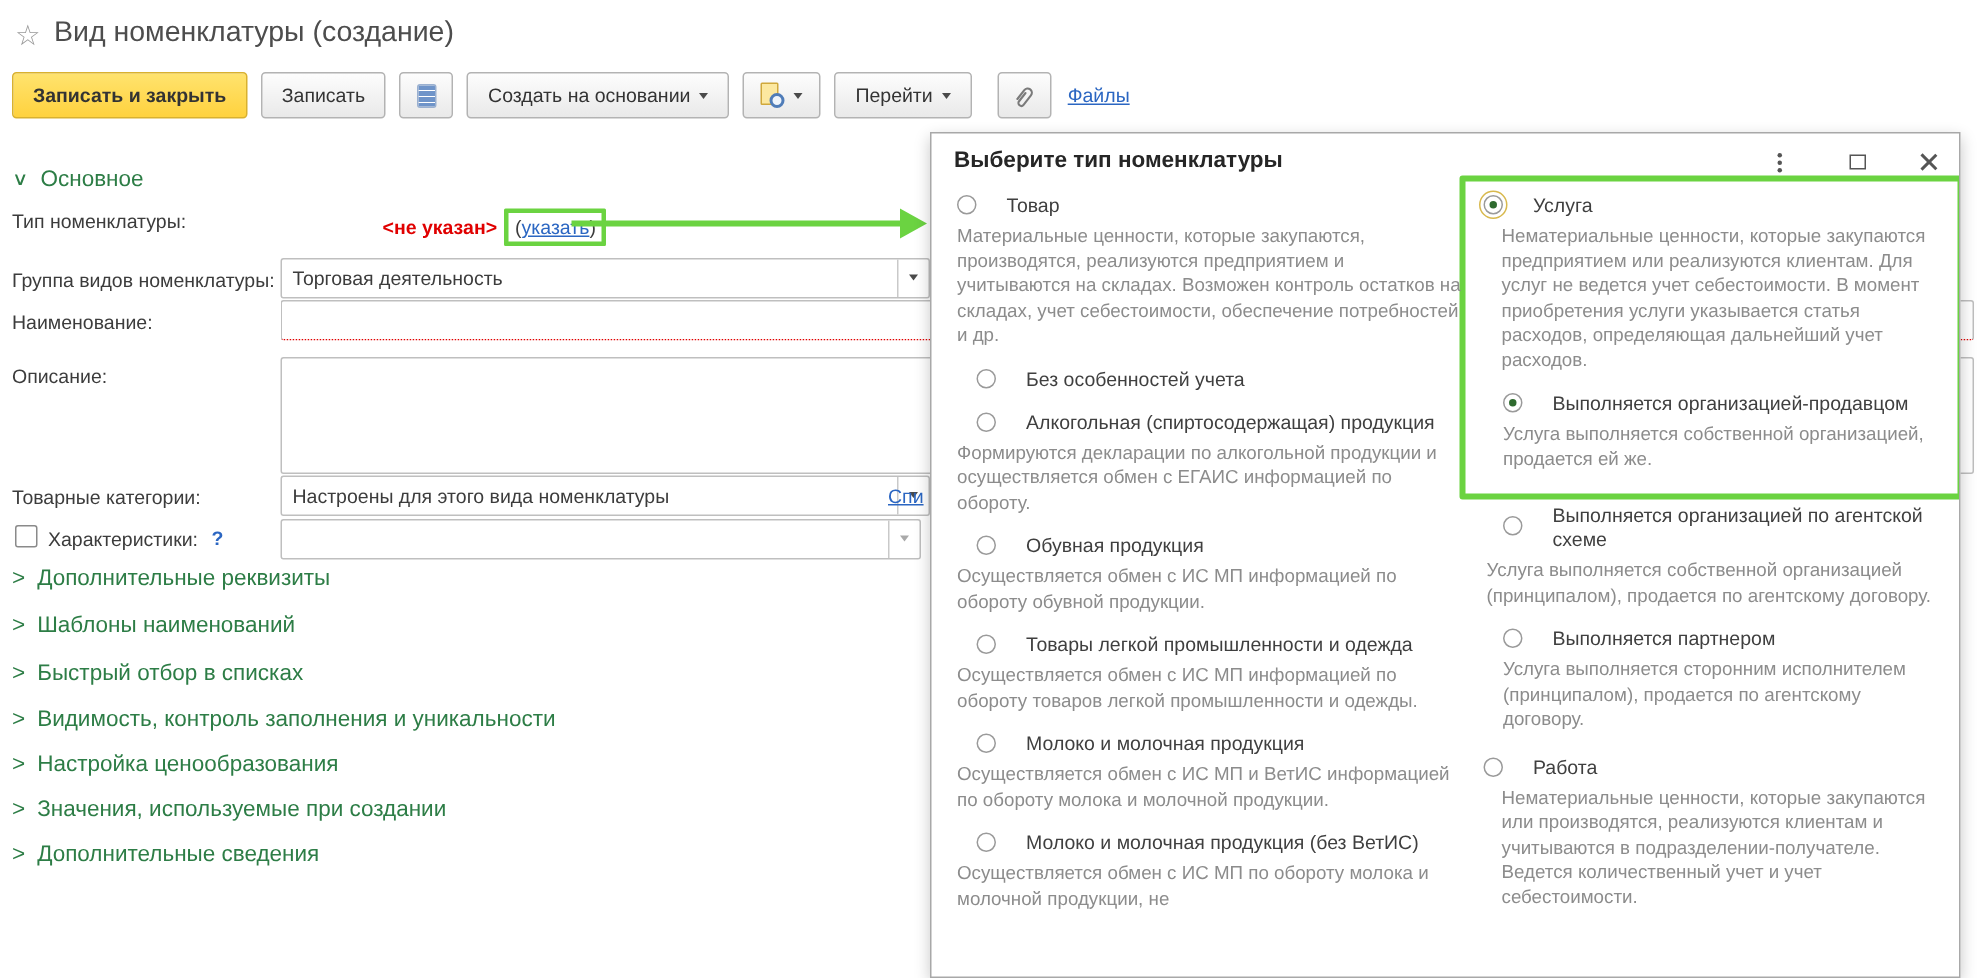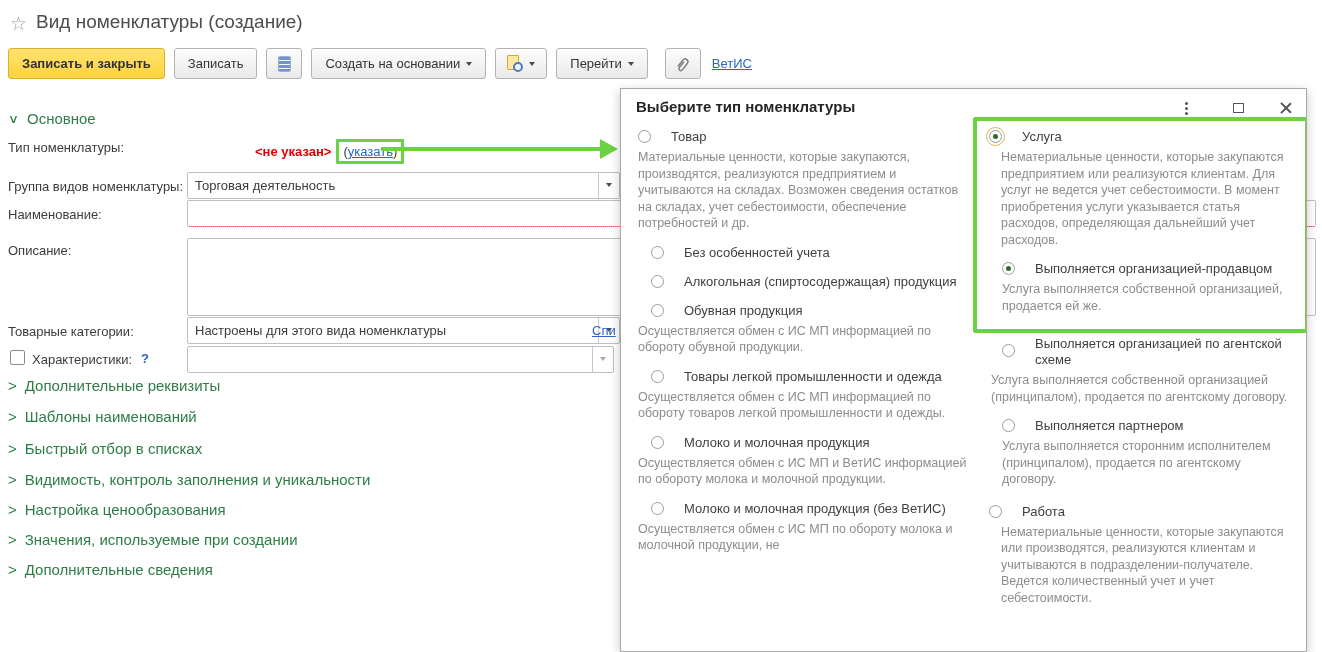--- a/index.html
+++ b/index.html
@@ -119,21 +119,21 @@
     </div>
     <div class="btn">
       <span>Перейти</span>
       <span class="caret"></span>
     </div>
     <div class="btn icon-btn" style="margin-left:8px;">
       <svg width="18" height="18" viewBox="0 0 18 18" style="transform:rotate(38deg);">
         <path d="M6.5 13.5 L6.5 6 a2.8 2.8 0 0 1 5.6 0 l0 8 a1.9 1.9 0 0 1 -3.8 0 l0 -7" fill="none" stroke="#7a7a7a" stroke-width="1.4" stroke-linecap="round"></path>
       </svg>
     </div>
-    <span class="link files-link">ВетИС</span>
+    <span class="link files-link">Файлы</span>
   </div>
 
   <div class="sec-main">
     <span class="chev chev-down">∨</span><span>Основное</span>
   </div>
 
   <div class="lbl" style="left:8px; top:140px;">Тип номенклатуры:</div>
   <div class="val-row">
     <span class="not-set">&lt;не указан&gt;</span>
     <span class="hl-inline">
@@ -202,31 +202,32 @@
         <span class="xicon"></span>
       </div>
 
     <div class="hl-box"></div>
 
     <div class="col col-left">
       <div class="opt" style="margin-top:0;">
         <span class="rb"></span>
         <span class="opt-label">Товар</span>
       </div>
-      <div class="opt-desc">Материальные ценности, которые закупаются, производятся, реализуются предприятием и учитываются на складах. Возможен сведения остатков на складах, учет себестоимости, обеспечение потребностей и др.</div>
+      <div class="opt-desc">Материальные ценности, которые закупаются, производятся, реализуются предприятием и учитываются на складах. Возможен контроль остатков на складах, учет себестоимости, обеспечение потребностей и др.</div>
 
       <div class="opt ind">
         <span class="rb"></span>
         <span class="opt-label">Без особенностей учета</span>
       </div>
 
       <div class="opt ind">
         <span class="rb"></span>
         <span class="opt-label">Алкогольная (спиртосодержащая) продукция</span>
       </div>
+      <div class="opt-desc">Формируются декларации по алкогольной продукции и осуществляется обмен с ЕГАИС информацией по обороту.</div>
 
       <div class="opt ind">
         <span class="rb"></span>
         <span class="opt-label">Обувная продукция</span>
       </div>
       <div class="opt-desc">Осуществляется обмен с ИС МП информацией по обороту обувной продукции.</div>
 
       <div class="opt ind">
         <span class="rb"></span>
         <span class="opt-label">Товары легкой промышленности и одежда</span>

